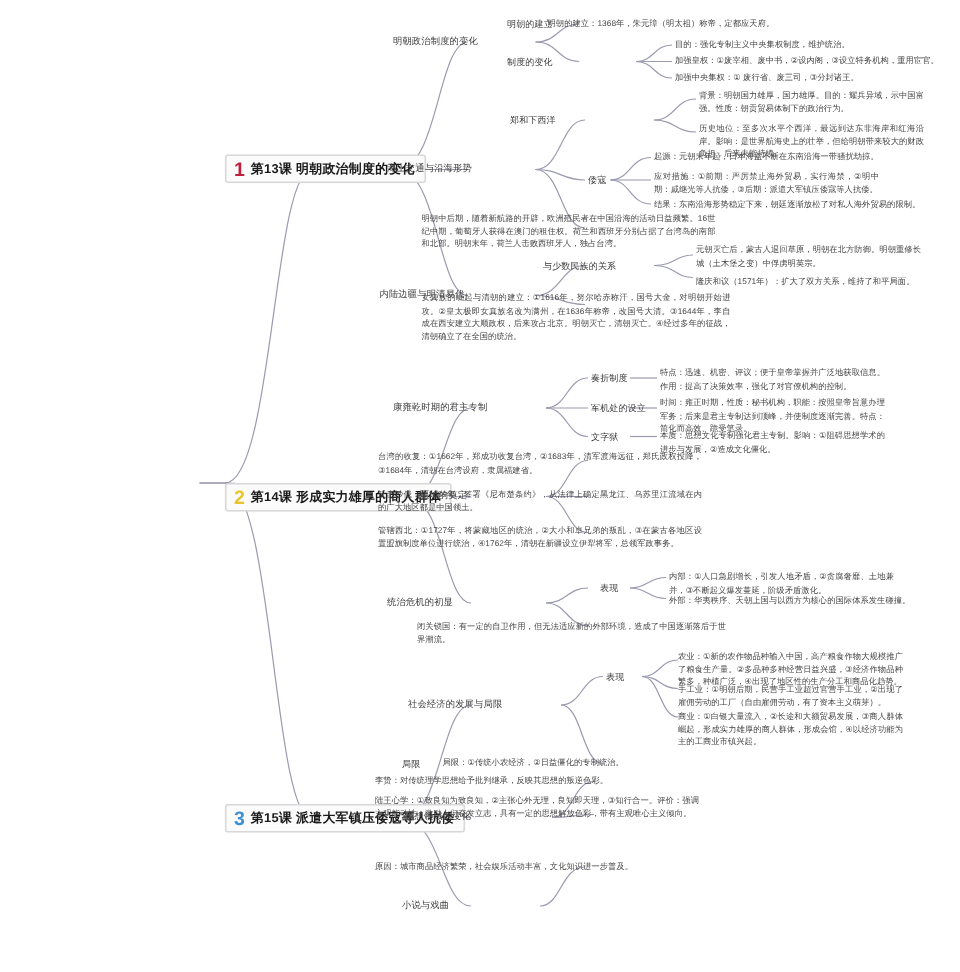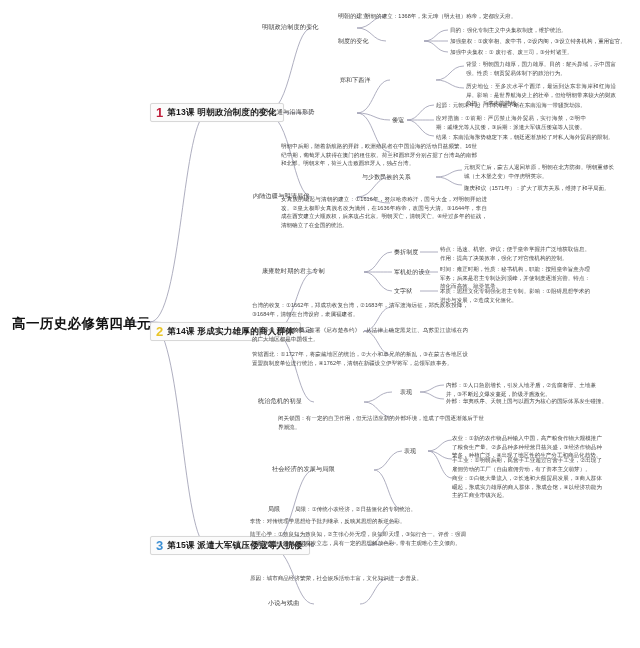--- a/index.html
+++ b/index.html
@@ -127,21 +127,20 @@
     <path d="M428,451 C440,451 440,440 452,440"></path>
     <path d="M428,451 C440,451 440,459 452,459"></path>
     <path d="M428,451 C440,451 440,478 452,478"></path>
 
     <path d="M368,545 C382,545 382,521 396,521"></path>
     <path d="M368,545 C382,545 382,543 396,543"></path>
 
     <path d="M360,604 C374,604 374,578 390,578"></path>
   </svg>
 
-  <div class="node root">高一历史必修第四单元</div>
 
   <div class="node chapter" style="left:150px;top:103px;">
     <span class="num c1">1</span>
     <span class="ctext">第13课 明朝政治制度的变化</span>
   </div>
 
   <div class="node l2" style="left:262px;top:23px;">明朝政治制度的变化</div>
   <div class="node l3" style="left:338px;top:12px;">明朝的建立</div>
   <div class="node l3" style="left:338px;top:37px;">制度的变化</div>
 

